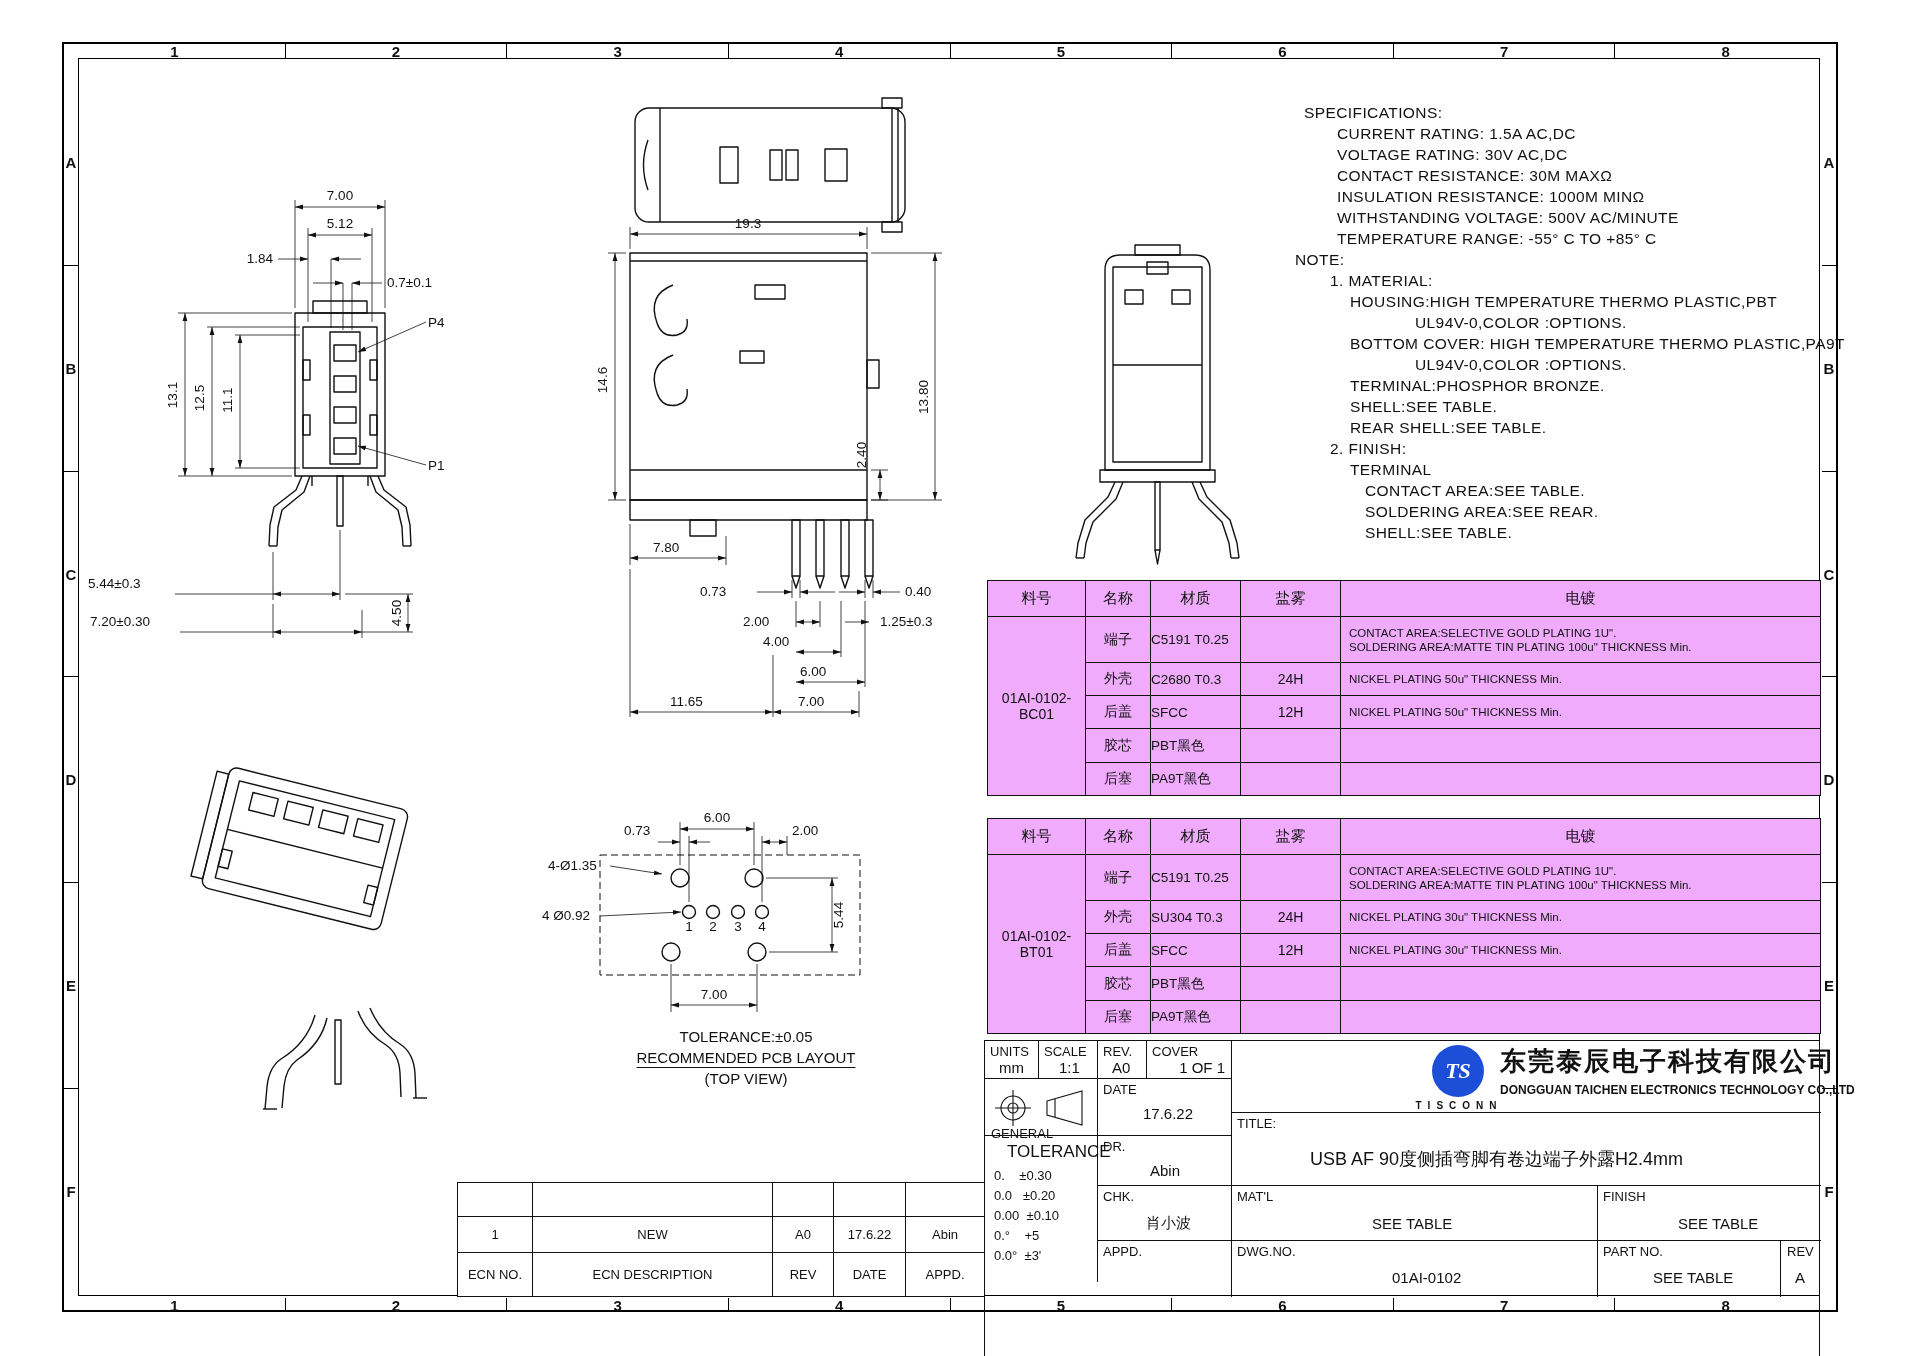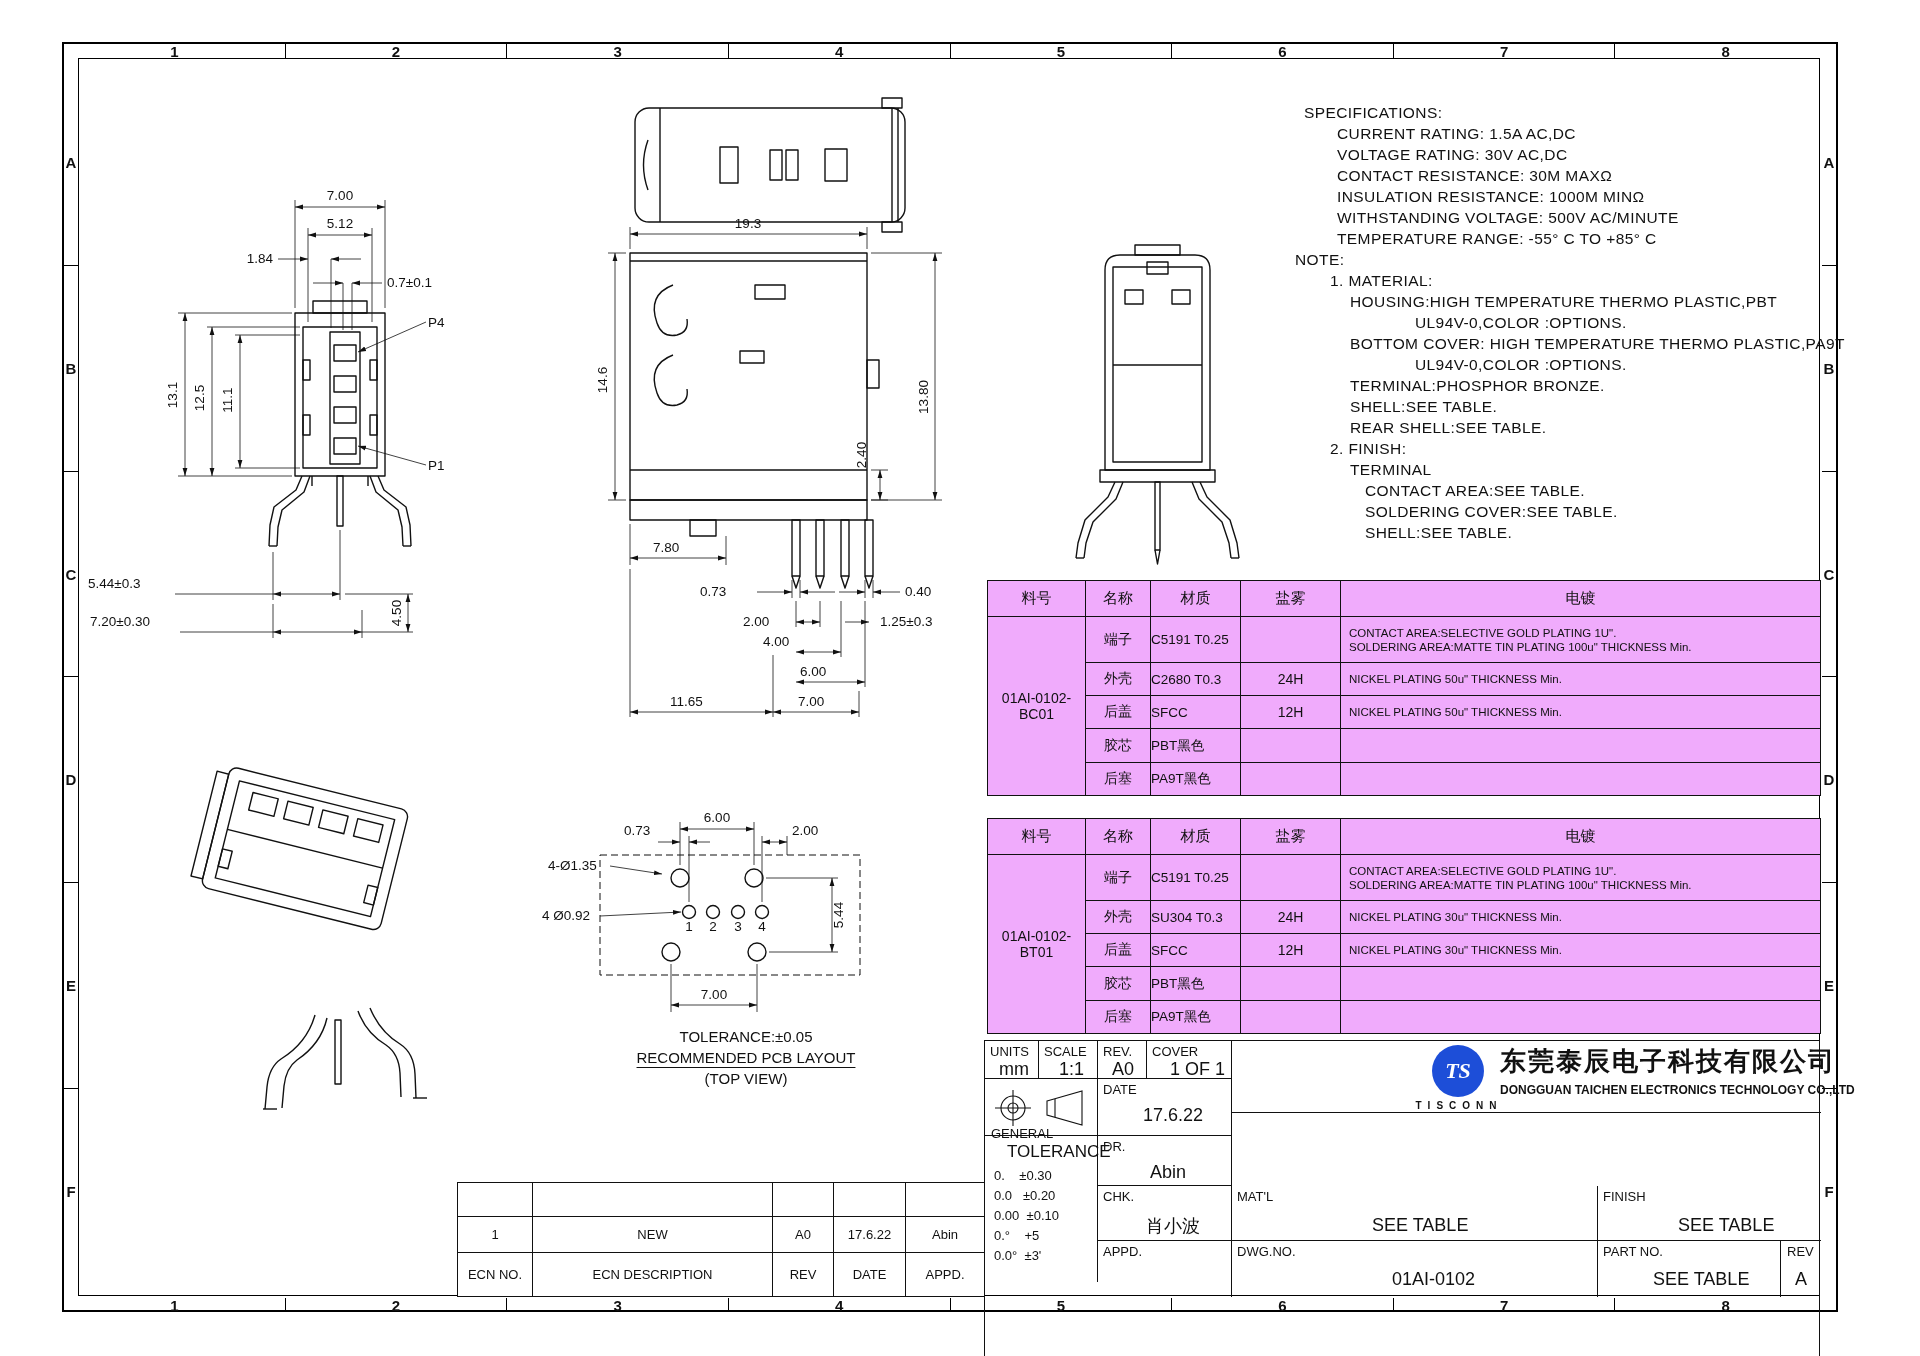--- a/index.html
+++ b/index.html
@@ -27,21 +27,21 @@
   table.mt tr.h td{font-size:15px;}
   table.mt td.pl{text-align:left;font-size:11.5px;line-height:14px;padding-left:8px;}
   table.mt td.mat{text-align:left;padding-left:0;font-size:13.5px;}
   
   table.ecn{position:absolute;left:457px;top:1182px;border-collapse:collapse;table-layout:fixed;width:527px;background:#fff;}
   table.ecn td{border:1.3px solid #111;font-size:13px;text-align:center;overflow:hidden;}
   
   .tb{left:984px;top:1040px;width:836px;height:328px;border:1.5px solid #111;box-sizing:border-box;}
   .tb .cell{position:absolute;box-sizing:border-box;}
   .tb .lb{position:absolute;left:5px;top:3px;font-size:13px;}
-  .tb .val{position:absolute;font-size:18px;}
+  .tb .val{position:absolute;font-size:15px;}
   .br{border-right:1.2px solid #111;} .bb{border-bottom:1.2px solid #111;}
   .tol{white-space:pre;font-size:13px;line-height:17px;}
   .logo-circle{position:absolute;width:52px;height:52px;border-radius:50%;background:#1d4ed8;
     display:flex;align-items:center;justify-content:center;}
   .logo-circle span{color:#fff;font:italic bold 22px "Liberation Serif",serif;}
   .brand{position:absolute;font-size:10px;font-weight:bold;letter-spacing:6px;}
   .cn{position:absolute;font-size:26px;font-weight:600;letter-spacing:2px;white-space:nowrap;}
   .en{position:absolute;font-size:12px;font-weight:bold;white-space:nowrap;}
   
   .pcb-cap{left:596px;top:1026px;width:300px;text-align:center;font-size:15px;line-height:21px;}
@@ -385,21 +385,21 @@
     <div class="inm">HOUSING:HIGH TEMPERATURE THERMO PLASTIC,PBT</div>
     <div class="inu">UL94V-0,COLOR :OPTIONS.</div>
     <div class="inm">BOTTOM COVER: HIGH TEMPERATURE THERMO PLASTIC,PA9T</div>
     <div class="inu">UL94V-0,COLOR :OPTIONS.</div>
     <div class="inm">TERMINAL:PHOSPHOR BRONZE.</div>
     <div class="inm">SHELL:SEE TABLE.</div>
     <div class="inm">REAR SHELL:SEE TABLE.</div>
     <div class="inh">2.  FINISH:</div>
     <div class="inm">TERMINAL</div>
     <div class="inf">CONTACT AREA:SEE TABLE.</div>
-    <div class="inf">SOLDERING COVER:SEE TABLE.</div>
+    <div class="inf">SOLDERING AREA:SEE REAR.</div>
     <div class="inf">SHELL:SEE TABLE.</div>
   </div>
 
   <table class="mt" style="left:987px;top:580px;">
     <colgroup>
         <col style="width:98px">
         <col style="width:65px">
         <col style="width:90px">
         <col style="width:100px">
         <col style="width:480px">
@@ -604,20 +604,24 @@
 
     <div class="cell bb" style="left:247px;top:0;width:589px;height:72px;">
       <div class="logo-circle" style="left:200px;top:4px;">
           <span>TS</span>
         </div>
       <div class="brand" style="left:172px;top:59px;width:110px;text-align:center;">TISCONN</div>
       <div class="cn" style="left:268px;top:3px;">东莞泰辰电子科技有限公司</div>
       <div class="en" style="left:268px;top:42px;">DONGGUAN TAICHEN ELECTRONICS TECHNOLOGY CO.,LTD</div>
     </div>
 
+    <div class="cell bb" style="left:247px;top:72px;width:589px;height:73px;">
+      <span class="lb">TITLE:</span>
+      <span class="val" style="left:78px;top:34px;font-size:18px;">USB AF 90度侧插弯脚有卷边端子外露H2.4mm</span>
+    </div>
 
     <div class="cell br bb" style="left:247px;top:145px;width:366px;height:55px;">
       <span class="lb">MAT'L</span>
       <span class="val" style="left:140px;top:29px;">SEE TABLE</span>
     </div>
     <div class="cell bb" style="left:613px;top:145px;width:223px;height:55px;">
       <span class="lb">FINISH</span>
       <span class="val" style="left:80px;top:29px;">SEE TABLE</span>
     </div>
 

